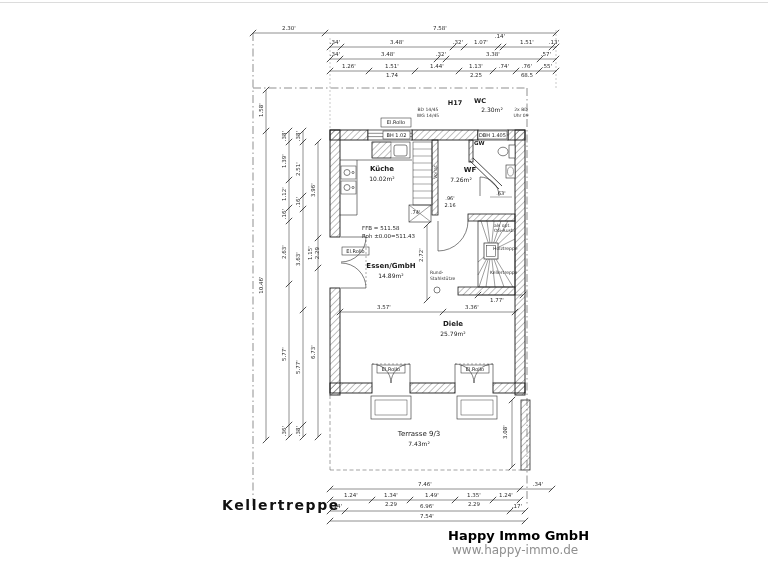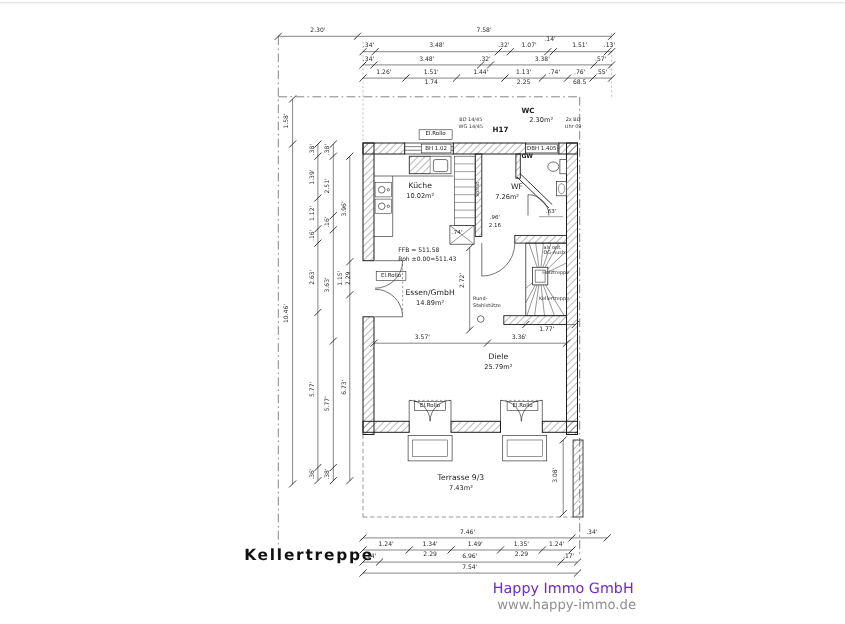--- a/index.html
+++ b/index.html
@@ -7,24 +7,24 @@
           font-family:"DejaVu Sans",sans-serif;}
   #plan-svg{position:absolute;left:0;top:0;}
   .t{position:absolute;color:#1b1b1b;white-space:nowrap;line-height:1;}
   .c{transform:translateX(-50%);}
   .rot{transform:translate(-50%,-50%) rotate(-90deg);}
   .s4{font-size:4.5px;color:#333;}
   .s5{font-size:5px;}
   .s55{font-size:5.5px;}
   .s6{font-size:6px;}
   .s65{font-size:6.5px;font-weight:bold;}
-  .s7{font-size:7px;font-weight:normal;}
+  .s7{font-size:7px;font-weight:bold;}
   .dim{font-size:5.5px;color:#2a2a2a;}
   .title{font-size:14px;font-weight:bold;letter-spacing:1.6px;color:#111;}
-  .wm{color:#6d28d9;font-size:13px;}
+  .wm{color:#000000;font-size:13px;font-weight:bold;}
   .wm2{color:#8f8f8f;font-size:12px;}
   .topline{position:absolute;left:0;top:2px;width:768px;height:1px;background:#dcdcdc;}
 </style>
 </head>
 <body>
 
 <div id="canvas">
   <div class="topline"></div>
 
   <svg id="plan-svg" width="768" height="567" viewBox="0 0 768 567">
@@ -287,21 +287,21 @@
   <div class="t s65 c" style="left:480px;top:98px">WC</div>
   <div class="t s6 c" style="left:492px;top:107px">2.30m²</div>
   <div class="t s55" style="left:474px;top:141px;font-weight:bold">GW</div>
   <div class="t s7 c" style="left:391px;top:263px">Essen/GmbH</div>
   <div class="t s6 c" style="left:391px;top:273px">14.89m²</div>
   <div class="t s7 c" style="left:453px;top:321px">Diele</div>
   <div class="t s6 c" style="left:453px;top:331px">25.79m²</div>
   <div class="t s7 c" style="left:419px;top:431px;font-weight:normal">Terrasse 9/3</div>
   <div class="t s6 c" style="left:419px;top:441px">7.43m²</div>
 
-  <div class="t s65 c" style="left:455px;top:115px">H17</div>
+  <div class="t s65 c" style="left:455px;top:100px">H17</div>
   <div class="t s4 c" style="left:428px;top:108px">BD 14/45</div>
   <div class="t s4 c" style="left:428px;top:114px">WG 14/45</div>
   <div class="t s4 c" style="left:521px;top:108px">2x BD</div>
   <div class="t s4 c" style="left:521px;top:114px">Uhr 09</div>
   <div class="t s5 c" style="left:396px;top:120px">El.Rollo</div>
   <div class="t s5 c" style="left:396.5px;top:132.5px">BH 1.02</div>
   <div class="t s5 c" style="left:492.5px;top:132.5px">DBH 1.405</div>
   <div class="t s55" style="left:362px;top:226px">FFB = 511.58</div>
   <div class="t s55" style="left:362px;top:234px">Roh ±0.00=511.43</div>
   <div class="t s5 c" style="left:355.5px;top:248.5px">El.Rollo</div>

